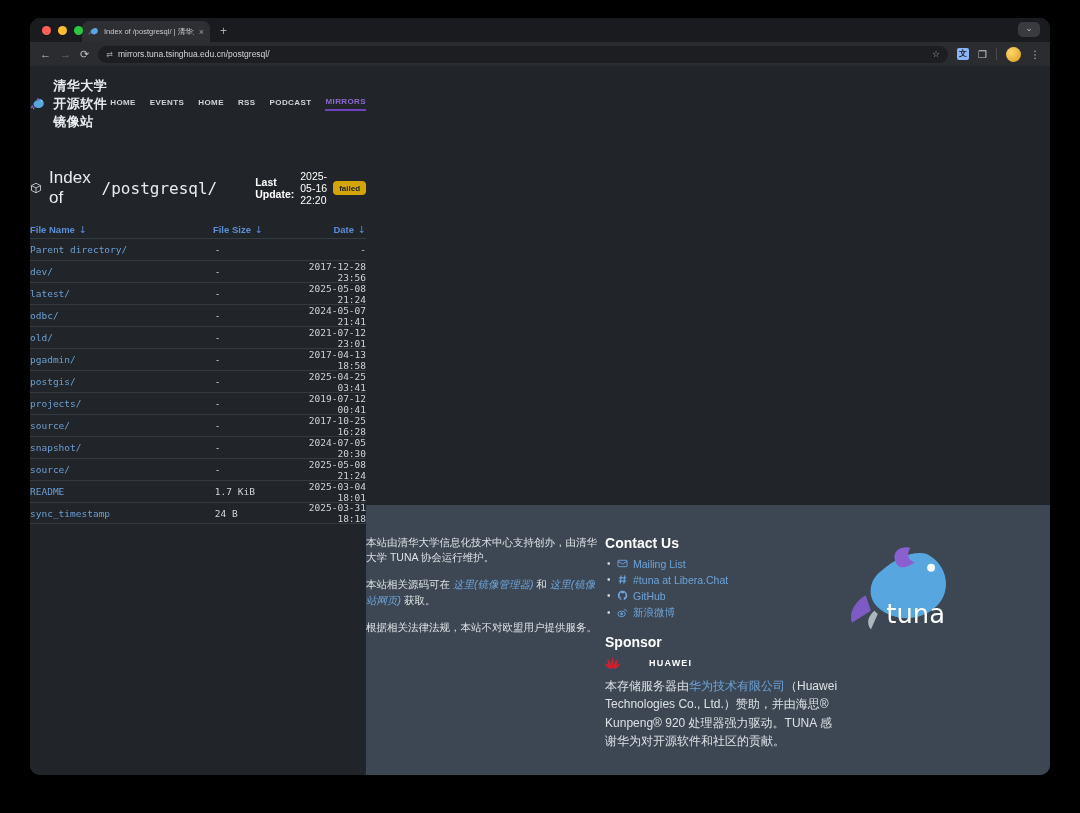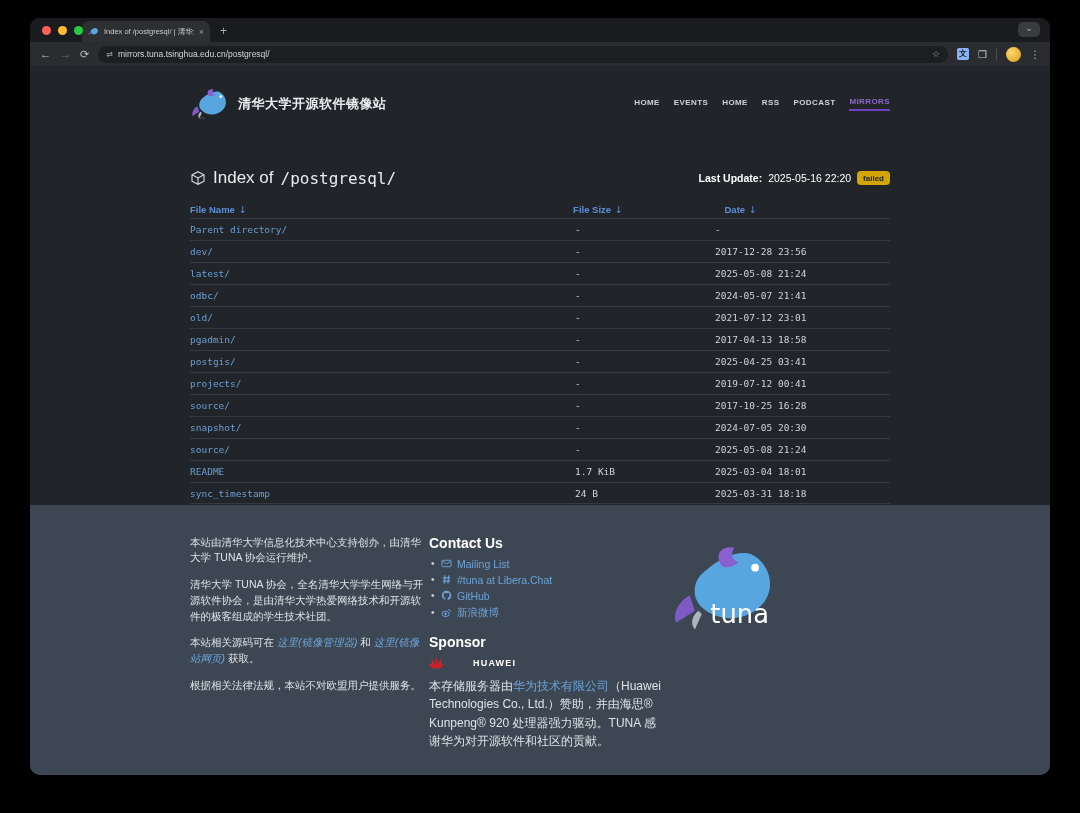--- a/index.html
+++ b/index.html
@@ -30,21 +30,21 @@
   .url-text { color:#d4d5d7; font-size:8.5px; flex:1; }
   .star-ico { color:#a6a7a9; font-size:9px; }
   .translate-ico { width:12px; height:12px; background:#8ab4f8; border-radius:2px; color:#1d1e22;
                    font-size:8px; text-align:center; line-height:12px; font-weight:bold; position:relative; }
   .ext-ico { color:#c4c5c7; font-size:10px; }
   .chrome-sep { width:1px; height:12px; background:#4a4b4e; }
   .avatar { width:15px; height:15px; border-radius:50%; background:radial-gradient(circle at 35% 35%, #ffd76e, #d99a1a); }
   .kebab { color:#c4c5c7; font-size:10px; letter-spacing:0; }
 
   
-  .viewport { height:709px; background:#212529; display:flex; flex-direction:column; overflow:hidden; }
+  .viewport { height:709px; background:#212529; display:flex; flex-direction:row; overflow:hidden; }
   .container { width:700px; margin:0 auto; }
 
   .site-header { display:flex; align-items:center; padding-top:16px; height:60px; }
   .logo-wrap { display:flex; align-items:center; gap:8px; }
   .site-title { color:#e9ecef; font-size:13px; font-weight:bold; letter-spacing:0.5px; }
   .main-nav { margin-left:auto; display:flex; gap:14px; align-items:center; }
   .main-nav a { color:#ced4da; font-size:8px; font-weight:bold; letter-spacing:0.4px; text-decoration:none; padding-bottom:3px; }
   .main-nav a.active { color:#8b68ce; border-bottom:2px solid #6f42c1; }
 
   .page-head { display:flex; align-items:center; margin-top:42px; }
@@ -53,21 +53,21 @@
   .update-wrap { margin-left:auto; display:flex; align-items:center; gap:6px;padding-left:38px; }
   .update-label { color:#fff; font-size:10.5px; font-weight:bold; }
   .update-value { color:#fff; font-size:10.5px; }
   .badge-failed { background:#d4a506; color:#212529; font-size:8px; font-weight:bold;
                   padding:2.5px 6px; border-radius:4px; }
 
   .ftable { margin-top:12px; font-family:"DejaVu Sans Mono", monospace; }
   .trow, .thead { display:flex; align-items:center; height:22px; }
   .thead { height:18px;gap:19px; }
   .cell { font-size:9.5px; }
-  .c-name { width:55%; } .c-size { width:20%; } .c-date { width:25%; }
+  .c-name { width:55%; } .c-size { width:20%; } .c-date { width:25%;text-align:right; }
   .thead .cell { color:#5b8fd8; font-weight:bold; font-family:"Liberation Sans", sans-serif; font-size:9.5px; }
   .sort-arrow { font-family:"DejaVu Sans", sans-serif; margin-left:4px; font-weight:normal; }
   .trow { border-top:1px solid #343a40; }
   .ftable .trow:last-child { border-bottom:1px solid #343a40; }
   .trow a { color:#6b9fd4; text-decoration:none; }
   .c-size, .c-date { color:#ced4da; }
 
   
   .footer { margin-top:auto; background:#3c4753; min-height:227px; }
   .footer-inner { display:grid; grid-template-columns:235px 240px 225px; gap:0;
@@ -259,21 +259,20 @@
           </div>
       </div>
 
     </div>
 
     <div class="footer">
       <div class="container footer-inner">
 
         <div class="about">
           <p>本站由清华大学信息化技术中心支持创办，由清华大学 TUNA 协会运行维护。</p>
-          <p>清华大学 TUNA 协会，全名清华大学学生网络与开源软件协会，是由清华大学热爱网络技术和开源软件的极客组成的学生技术社团。</p>
           <p><span>本站相关源码可在 </span><a href="#">这里(镜像管理器)</a><span> 和 </span><a href="#">这里(镜像站网页)</a><span> 获取。</span></p>
           <p>根据相关法律法规，本站不对欧盟用户提供服务。</p>
         </div>
 
         <div class="fcol2">
           <div class="fhead">Contact Us</div>
           <ul class="contact-list">
             <li>
               <a href="#">
                 <svg class="ci" viewBox="0 0 24 24" fill="none" stroke="#6ea3d9" stroke-width="2">

